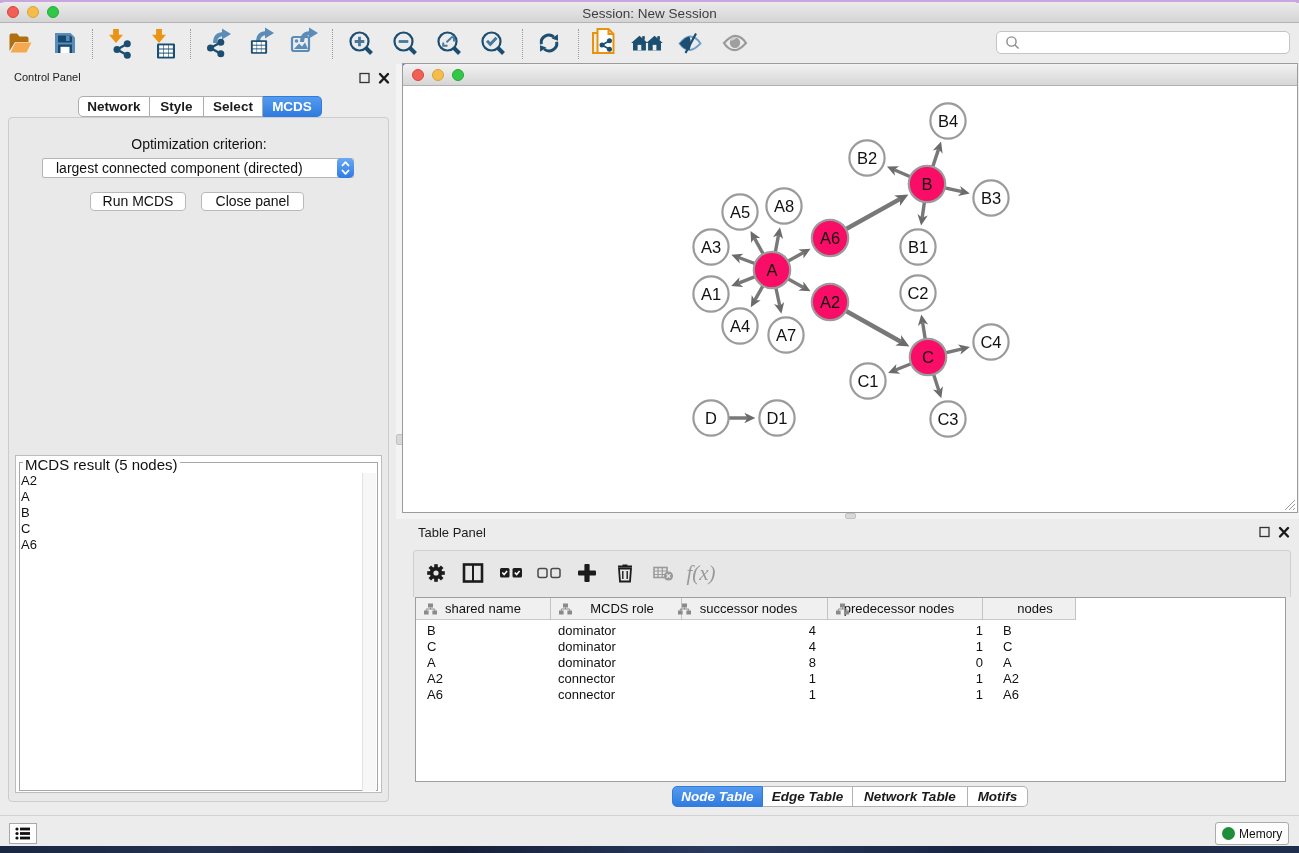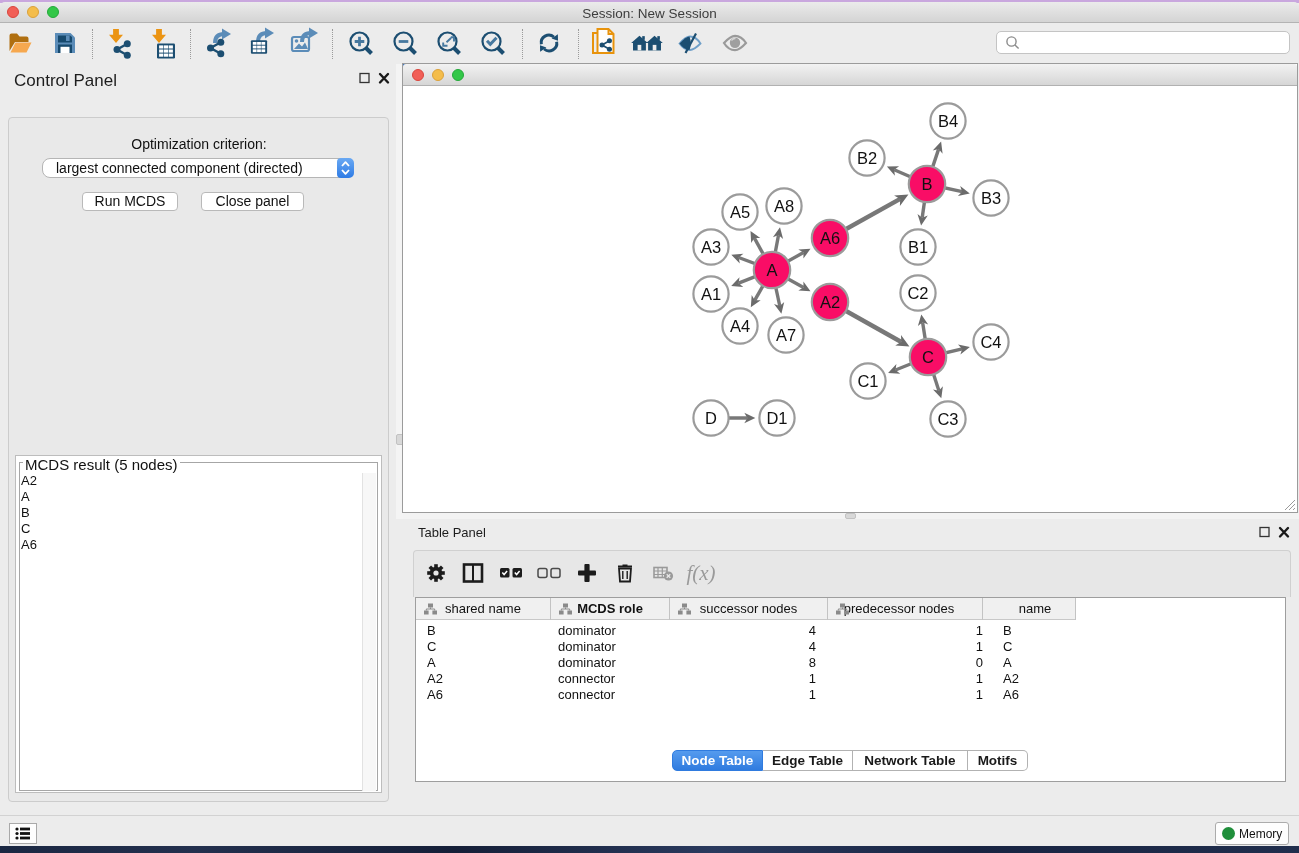--- a/index.html
+++ b/index.html
@@ -13,32 +13,32 @@
   background:linear-gradient(#ebebeb,#d4d4d4); border-bottom:1px solid #b3b3b3;
   border-radius:5px 5px 0 0; }
 .tl { position:absolute; width:12px; height:12px; border-radius:50%; top:4px; }
 #title-text { width:100%; text-align:center; top:4px; font-size:13.5px; color:#3d3d3d; }
 #toolbar { left:0; top:26px; width:1299px; height:38px; background:#ececec; }
 .sep { position:absolute; top:3px; height:30px; width:0;
   border-left:1px dotted #9a9a9a; }
 #searchbox { left:996px; top:5px; width:294px; height:23px; background:#fff;
   border:1px solid #c4c4c4; border-radius:5px; }
 
-#cp-title { left:14px; top:71px; font-size:17px; color:#1d1d1d; }
+#cp-title { left:14px; top:71px; font-size:11px; color:#1d1d1d; }
 #cp-panel { left:8px; top:117px; width:381px; height:685px; background:#e9e9e9;
   border:1px solid #cccccc; border-radius:4px; }
 #tabs { left:78px; top:96px; height:21px; display:flex; }
 .tab { height:21px; line-height:20px; font-size:13.5px; font-weight:bold; color:#1a1a1a; text-align:center;
   background:#fff; border:1px solid #acacac; border-left:none; padding:0; }
 .tab:first-child { border-left:1px solid #acacac; border-radius:5px 0 0 5px; }
 .tab.sel { background:linear-gradient(#559bee,#2f7bdf); color:#fff; border-color:#2f7bdf;
   border-radius:0 5px 5px 0; }
 #opt-label { left:0px; top:136px; width:398px; text-align:center; font-size:14px; color:#111; }
 #dropdown { left:42px; top:158px; width:312px; height:20px; background:#fff;
-  border:1px solid #b5b5b5; border-radius:8px; font-size:14px; color:#111;
+  border:1px solid #b5b5b5; border-radius:2px; font-size:14px; color:#111;
   line-height:18px; padding-left:13px; }
 #dd-btn { left:337px; top:158px; width:17px; height:20px; border-radius:4px 5px 5px 4px;
   background:linear-gradient(#6aa9f3,#2e7be5); }
 .btn { position:absolute; height:19px; background:#fff; border:1px solid #b9b9b9;
   border-radius:4px; font-size:14px; color:#111; text-align:center; line-height:17px; }
 #mcds-box { left:15px; top:455px; width:367px; height:338px; background:#fff;
   border:1px solid #bdbdbd; }
 #mcds-group { left:19px; top:462px; width:359px; height:329px;
   border:1px solid #a6a6a6; }
 #mcds-label { left:23px; top:456px; background:#fff; padding:0 2px; font-size:15px; color:#111; }
@@ -57,21 +57,21 @@
 #tp-title { left:418px; top:525px; font-size:13px; color:#1d1d1d; }
 #tp-toolbar { left:413px; top:550px; width:878px; height:47px; background:#e7e7e7;
   border:1px solid #d0d0d0; border-radius:4px 4px 0 0; border-bottom:none; }
 #tp-table { left:415px; top:597px; width:871px; height:185px; background:#fff;
   border:1px solid #9e9e9e; }
 #tp-header { left:0; top:0; height:22px; background:#f0f0f0;
   border-bottom:1px solid #c8c8c8; font-size:13px; color:#111; }
 .hcell { position:absolute; top:0; height:22px; border-right:1px solid #c3c3c3;
   text-align:center; line-height:21px; }
 .row { position:absolute; font-size:13px; color:#111; height:16px; line-height:16px; }
-#bot-tabs { left:672px; top:750px; height:27px; display:flex; }
+#bot-tabs { left:672px; top:786px; height:27px; display:flex;font-style:italic; }
 .btab { height:21px; line-height:20px; font-size:13.5px; font-weight:bold; color:#1a1a1a; text-align:center;
   background:#fff; border:1px solid #b2b2b2; border-left:none; }
 .btab:last-child { border-radius:0 5px 5px 0;text-align:center; }
 .btab.sel { background:linear-gradient(#559bee,#2f7bdf); color:#fff;
   border:1px solid #2f7bdf; border-radius:5px 0 0 5px; }
 
 #statusbar { left:0; top:815px; width:1299px; height:32px; background:#ececec;
   border-top:1px solid #d2d2d2; }
 #list-btn { left:9px; top:823px; width:28px; height:21px; background:#fdfdfd;
   border:1px solid #a9a9a9; }
@@ -232,29 +232,35 @@
       </svg>
     </div>
   </div>
 
   <div id="cp-title" class="abs">Control Panel</div>
   <svg class="abs" style="left:357px;top:71px" width="36" height="14" viewBox="0 0 36 14">
     <rect x="3" y="2.5" width="9" height="9" fill="none" stroke="#333" stroke-width="1.3"></rect>
     <path d="M23 3 L31 11.5 M31 3 L23 11.5" stroke="#1a1a1a" stroke-width="2.4" stroke-linecap="round"></path>
   </svg>
   <div id="cp-panel" class="abs"></div>
+  <div id="tabs" class="abs">
+    <div class="tab" style="width:72px">Network</div>
+    <div class="tab" style="width:54px">Style</div>
+    <div class="tab" style="width:59px">Select</div>
+    <div class="tab sel" style="width:59px">MCDS</div>
+  </div>
   <div id="opt-label" class="abs">Optimization criterion:</div>
   <div id="dropdown" class="abs">largest connected component (directed)</div>
   <div id="dd-btn" class="abs">
     <svg width="17" height="20" viewBox="0 0 17 20">
       <path d="M5 8 L8.5 4.2 L12 8" fill="none" stroke="#fff" stroke-width="1.8" stroke-linejoin="round"></path>
       <path d="M5 12 L8.5 15.8 L12 12" fill="none" stroke="#fff" stroke-width="1.8" stroke-linejoin="round"></path>
     </svg>
   </div>
-  <div class="btn" style="left:82px;top:192px;width:96px;">Run MCDS</div>
+  <div class="btn" style="left:90px;top:192px;width:96px;">Run MCDS</div>
   <div class="btn" style="left:201px;top:192px;width:103px;">Close panel</div>
   <div id="mcds-box" class="abs"></div>
   <div id="mcds-group" class="abs"></div>
   <div id="mcds-label" class="abs">MCDS result (5 nodes)</div>
   <div id="mcds-items" class="abs">A2<br>A<br>B<br>C<br>A6</div>
   <div id="mcds-scroll" class="abs"></div>
 
   <div class="abs" style="left:396px;top:64px;width:7px;height:455px;background:#f4f4f4;"></div>
   <div class="abs" style="left:403px;top:513px;width:896px;height:6px;background:#f3f3f3;"></div>
   <div class="abs" style="left:396px;top:434px;width:8px;height:11px;background:#d8d8d8;border:1px solid #c2c2c2;border-radius:2px;"></div>
@@ -416,24 +422,24 @@
         <circle cx="5.5" cy="3" r="4.6" fill="#9a9a9a"></circle>
         <path d="M3.7 1.2 L7.3 4.8 M7.3 1.2 L3.7 4.8" stroke="#e7e7e7" stroke-width="1.3"></path>
       </g>
 
       <text x="287" y="29" font-family="Liberation Serif, serif" font-style="italic" font-size="21" fill="#9a9a9a" text-anchor="middle">f(x)</text>
     </svg>
   </div>
   <div id="tp-table" class="abs">
     <div id="tp-header" class="abs" style="width:660px;">
       <div class="hcell" style="left:0;width:135px;">shared name</div>
-      <div class="hcell" style="left:135px;width:119px;font-weight:bold;">MCDS role</div>
+      <div class="hcell" style="left:147px;width:119px;">MCDS role</div>
       <div class="hcell" style="left:254px;width:158px;">successor nodes</div>
       <div class="hcell" style="left:400px;width:167px;">predecessor nodes</div>
-      <div class="hcell" style="left:579px;width:81px;">name</div>
+      <div class="hcell" style="left:579px;width:81px;">nodes</div>
       <svg class="habs" style="position:absolute;left:8px;top:5px" width="13" height="12" viewBox="0 0 13 12">
           <use href="#treeicon"></use>
         </svg>
       <svg class="habs" style="position:absolute;left:143px;top:5px" width="13" height="12" viewBox="0 0 13 12">
           <use href="#treeicon"></use>
         </svg>
       <svg class="habs" style="position:absolute;left:262px;top:5px" width="13" height="12" viewBox="0 0 13 12">
           <use href="#treeicon"></use>
         </svg>
       <svg class="habs" style="position:absolute;left:420px;top:5px" width="13" height="12" viewBox="0 0 13 12">

